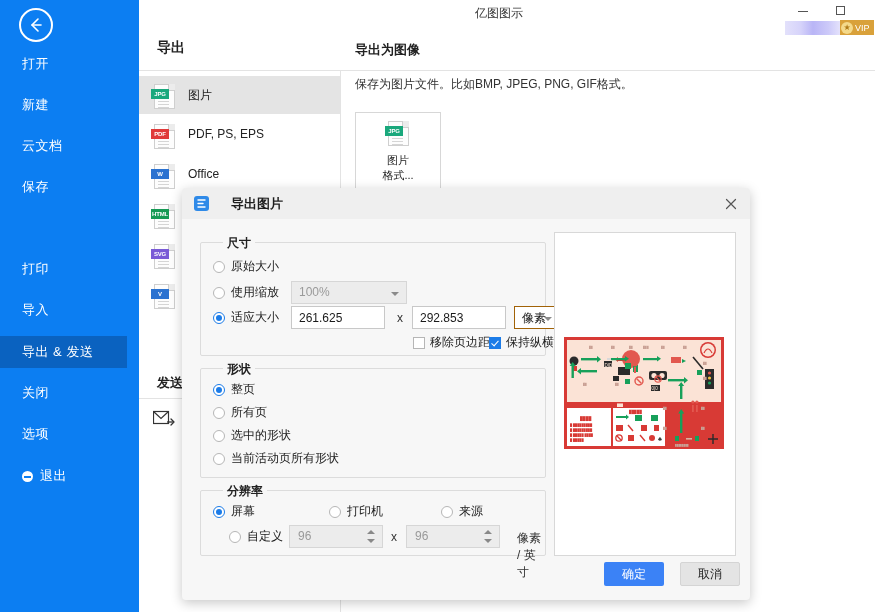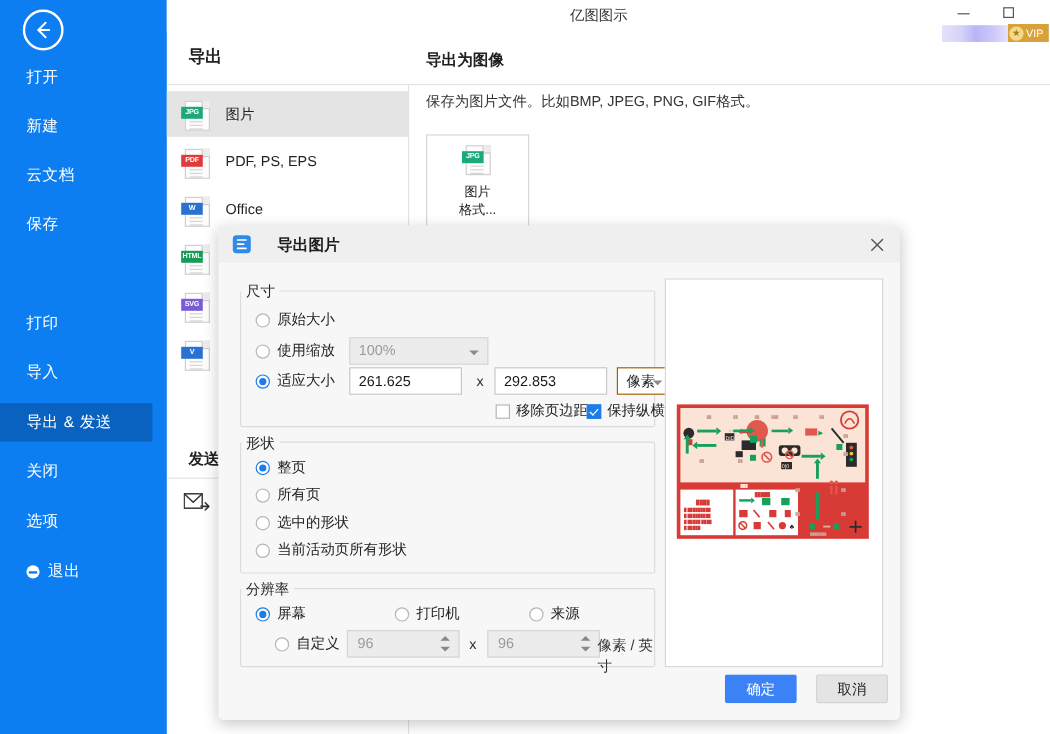--- a/index.html
+++ b/index.html
@@ -239,24 +239,24 @@
   }
 
   
   .grp {
     position: absolute;
     border: 1px solid #dcdcdc;
     background: transparent;
     border-radius: 2px;
   }
   .grp-title {
-    position: absolute; top: -8px; left: 0;
+    position: absolute; top: -8px; left: 22px;
     background: #f7f7f7;
     padding: 0 4px;
-    font-size: 12px; color: #222;
+    font-size: 12px; color: #222; font-weight: bold;
   }
   #grp-size  { left: 18px; top: 54px;  width: 344px; height: 112px; }
   #grp-shape { left: 18px; top: 180px; width: 344px; height: 108px; }
   #grp-res   { left: 18px; top: 302px; width: 344px; height: 64px;  }
 
   
   .radio {
     position: absolute;
     display: flex; align-items: center;
     cursor: pointer; font-size: 12px; color: #222;
@@ -622,21 +622,21 @@
       <span class="stext">96</span>
       <span class="up"></span>
       <span class="dn"></span>
     </div>
     <span class="xmul" style="left:190px; top:39px;">x</span>
     <div class="spin" style="left:205px; top:34px; width:94px;">
       <span class="stext">96</span>
       <span class="up"></span>
       <span class="dn"></span>
     </div>
-    <span class="unit-lbl" style="left:297px; top:39px;">像素 / 英寸</span>
+    <span class="unit-lbl" style="left:316px; top:39px;">像素 / 英寸</span>
   </div>
 
   <div id="preview-pane">
     <svg width="178" height="320" viewBox="0 0 178 320">
       <rect x="0" y="0" width="178" height="320" fill="#ffffff"></rect>
 
       <g>
         <rect x="9" y="104" width="160" height="112" fill="#d83a35"></rect>
         <rect x="12" y="107" width="154" height="62" fill="#fbe3d6"></rect>
 

